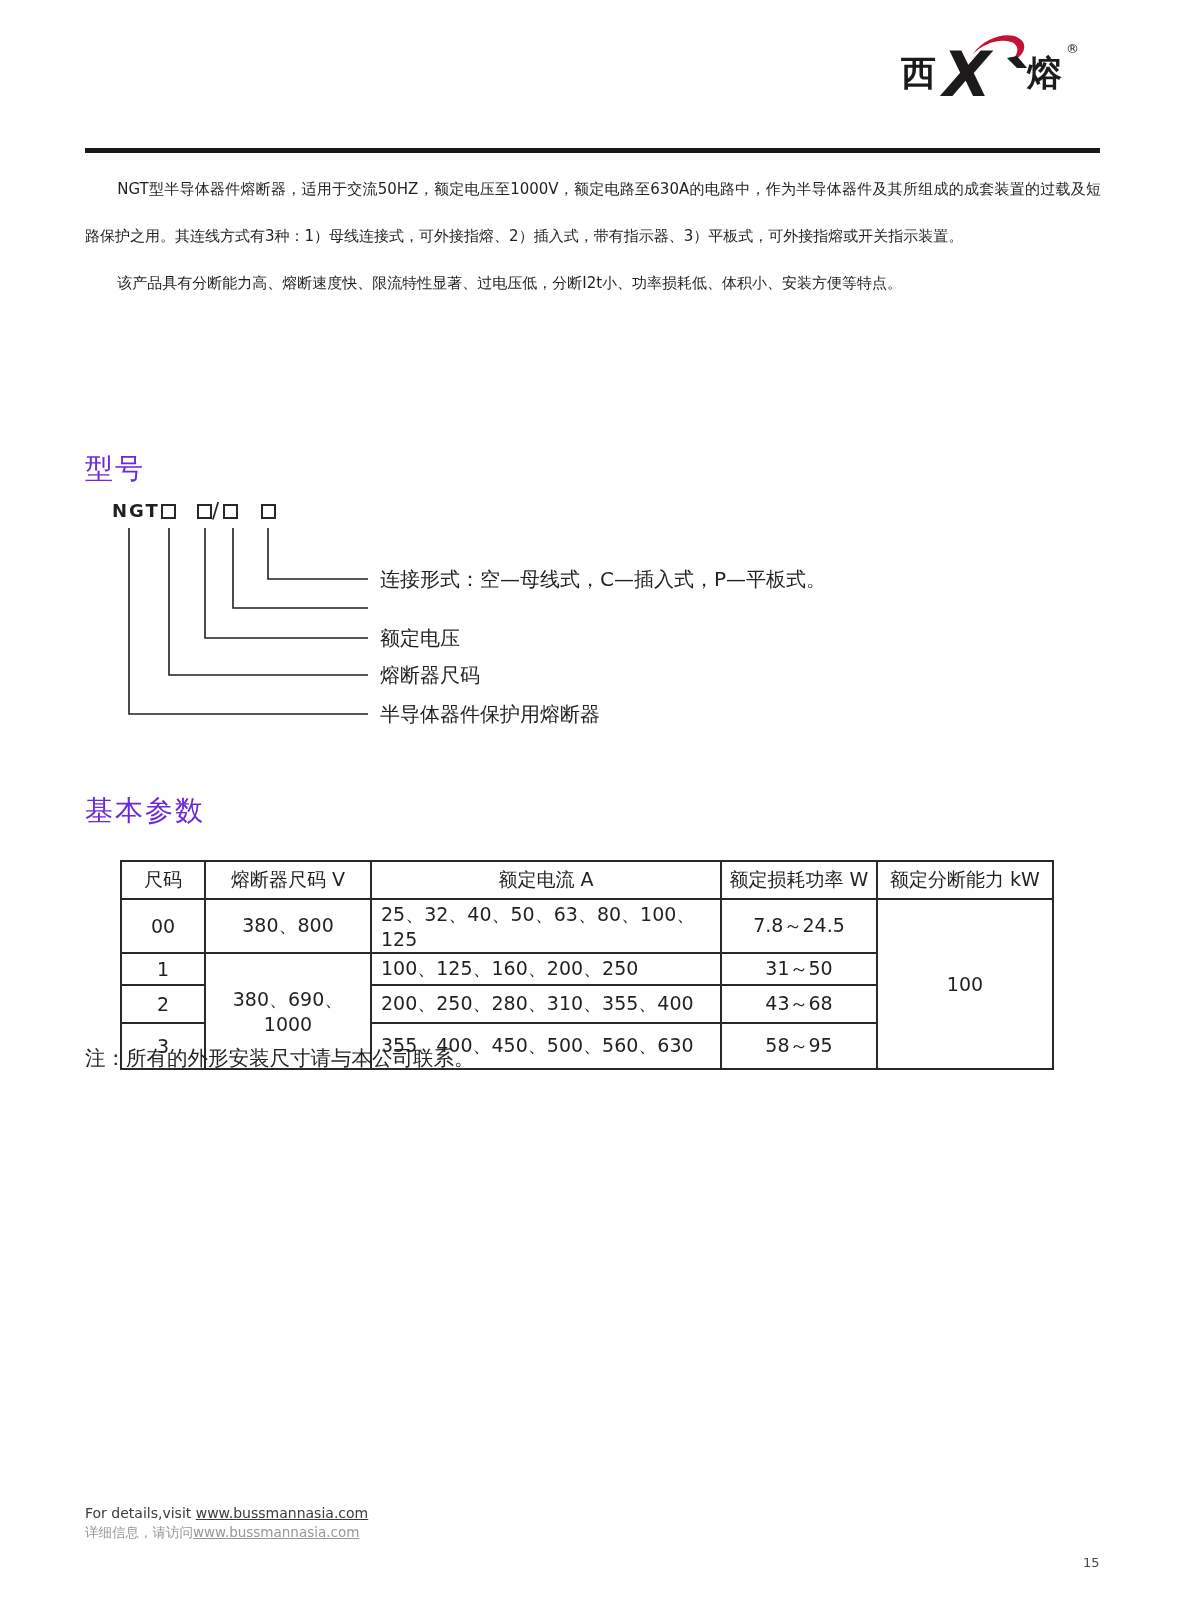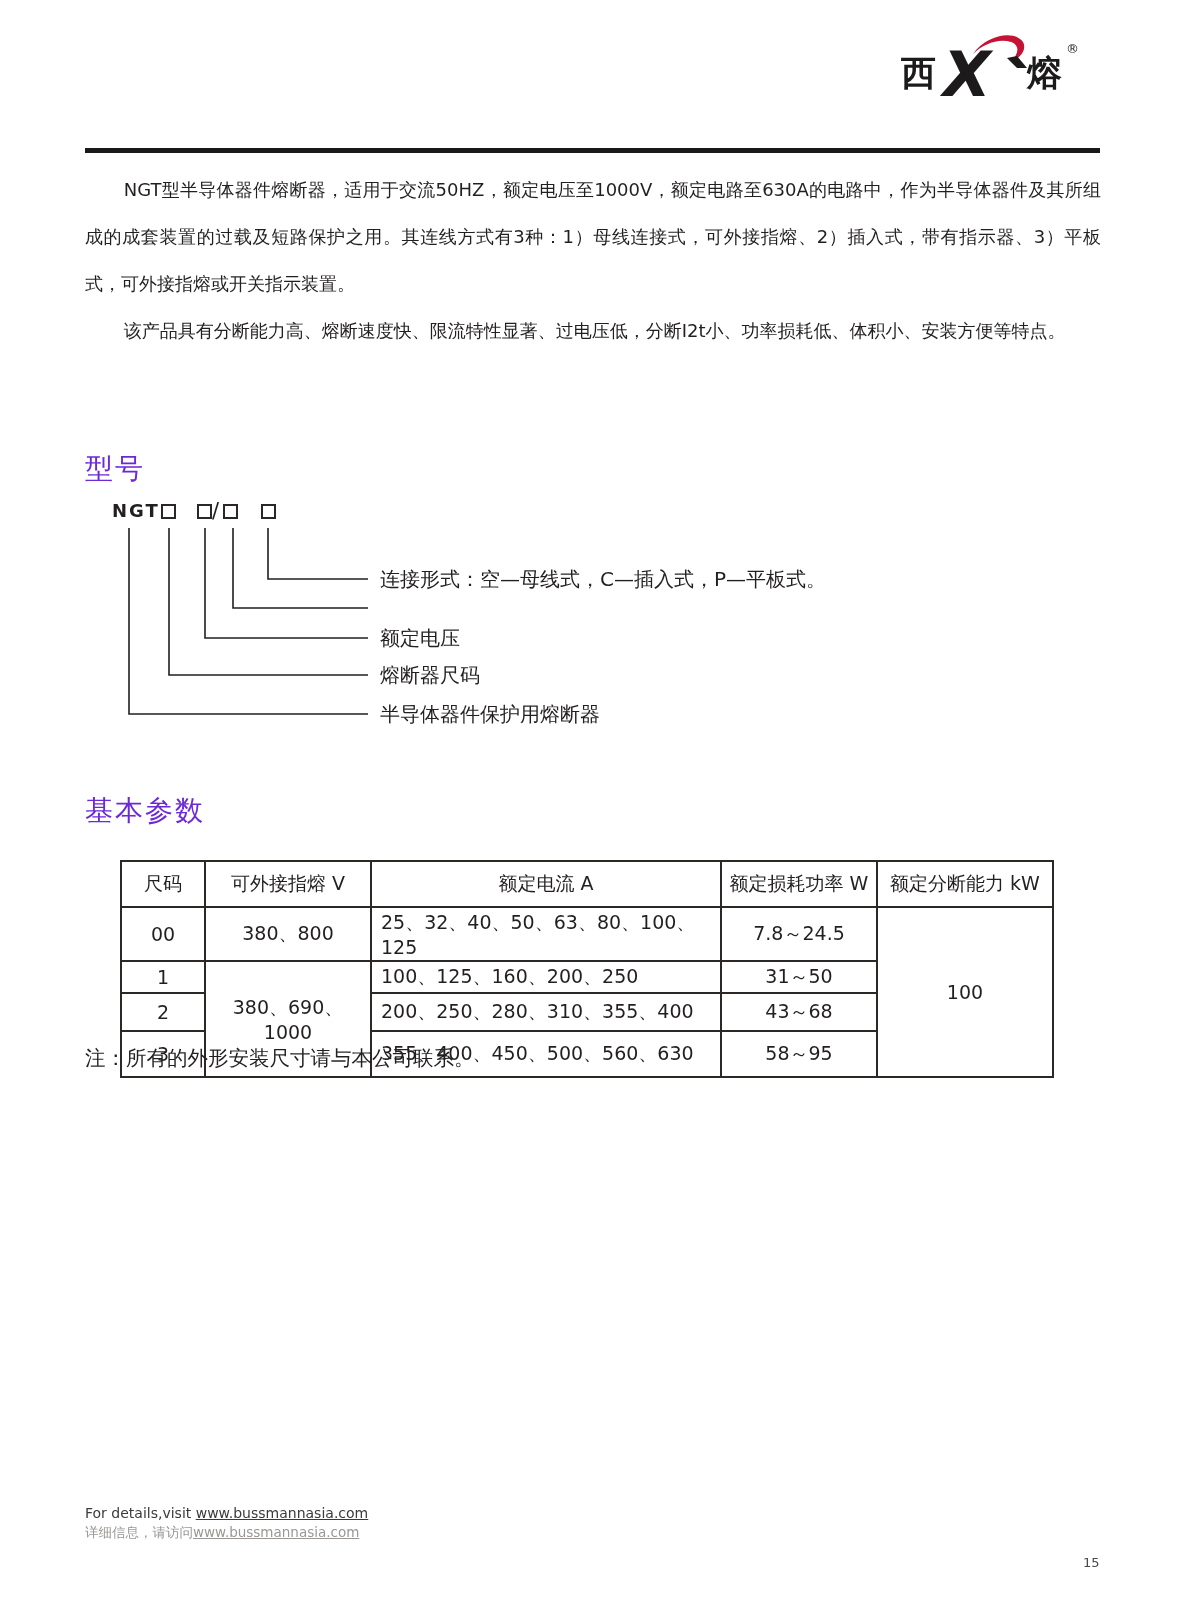--- a/index.html
+++ b/index.html
@@ -29,21 +29,21 @@
   
   .title {
     position:absolute; left:85px; top:92px; width:1015px;
     font-size:39px; font-weight:bold; letter-spacing:1px; color:#231f20;
   }
   .title-rule { position:absolute; left:85px; top:148px; width:1015px; height:5px; background:#1b1818; }
 
   
   .intro { position:absolute; left:85px; top:166px; width:1016px; }
   .intro p {
-    font-size:18px; line-height:47px; text-align:justify;
+    font-size:15px; line-height:47px; text-align:justify;
     text-indent:2.15em; color:#231f20;
   }
 
   
   .sec-heading { position:absolute; left:85px; font-size:28px; font-weight:500; color:#6d28d9; letter-spacing:2px; }
   #model-heading { top:450px; }
   #params-heading { top:792px; }
 
   
   .formula { position:absolute; top:500px; left:0; height:26px; }
@@ -66,21 +66,21 @@
   
   .params-table {
     position:absolute; left:120px; top:860px;
     border-collapse:collapse; table-layout:fixed;
     font-size:19px; color:#231f20;
   }
   .params-table th, .params-table td {
     border:2px solid #2b2826; text-align:center; vertical-align:middle;
     padding:2px 4px; font-weight:normal; background:#fff;
   }
-  .params-table th { height:46px; }
+  .params-table th { height:38px; }
   .params-table td.cur { text-align:left; padding-left:9px; }
   .params-table tr.r0 td { height:32px; }
   .params-table tr.r1 td { height:28px; }
   .params-table tr.r2 td { height:38px; }
   .params-table tr.r3 td { height:46px; }
   .col-size { width:84px; } .col-volt { width:166px; } .col-cur { width:350px; }
   .col-pow { width:156px; } .col-brk { width:176px; }
 
   
   .note { position:absolute; left:85px; top:1044px; font-size:20.5px; color:#231f20; }
@@ -149,21 +149,21 @@
     <colgroup>
       <col class="col-size">
         <col class="col-volt">
         <col class="col-cur">
         <col class="col-pow">
         <col class="col-brk">
     </colgroup>
     <thead>
       <tr>
         <th>尺码</th>
-        <th>可外接指熔 V</th>
+        <th>熔断器尺码 V</th>
         <th>额定电流 A</th>
         <th>额定损耗功率 W</th>
         <th>额定分断能力 kW</th>
       </tr>
     </thead>
     <tbody>
       <tr class="r0">
         <td>00</td>
         <td>380、800</td>
         <td class="cur">25、32、40、50、63、80、100、125</td>

